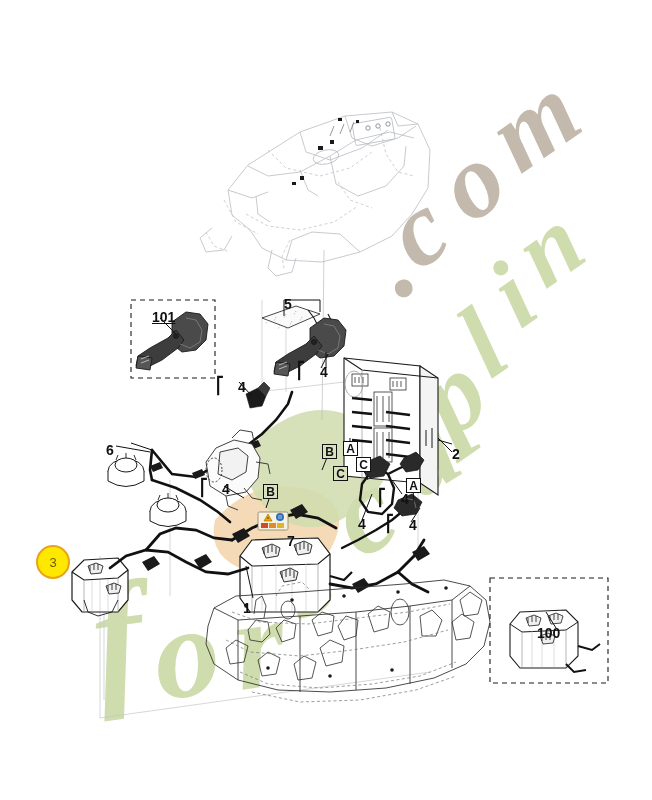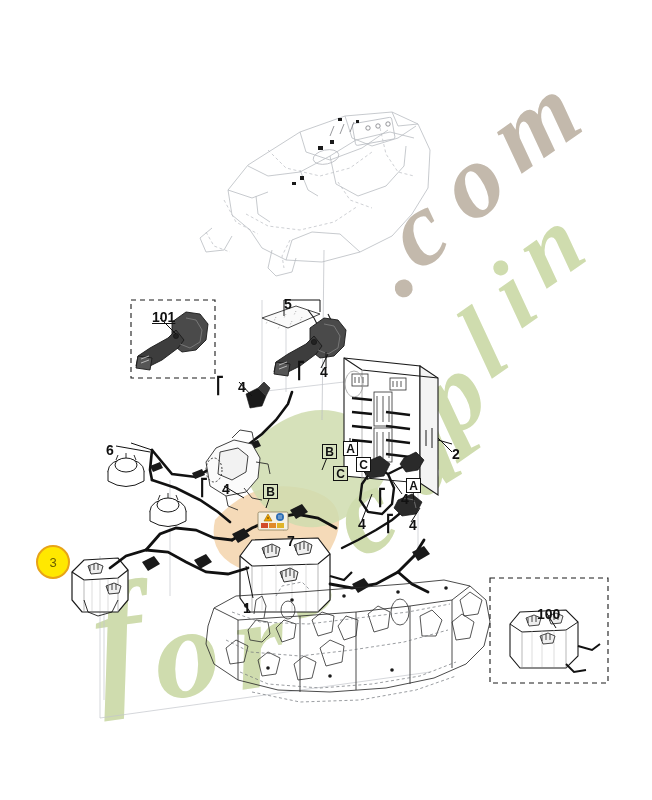--- a/index.html
+++ b/index.html
@@ -387,21 +387,21 @@
       <rect x="277" y="523" width="7" height="5" fill="#e0b52a"></rect>
     </g>
   </svg>
 
   <div id="labels">
       <div class="num n-lg" style="left: 243px; top: 601px;">1</div>
       <div class="num n-lg" style="left: 452px; top: 447px;">2</div>
       <div class="num n-lg" style="left: 284px; top: 297px;">5</div>
       <div class="num n-lg" style="left: 106px; top: 443px;">6</div>
       <div class="num n-lg" style="left: 287px; top: 534px;">7</div>
-      <div class="num n-lg" style="left: 537px; top: 607px;">100</div>
+      <div class="num n-lg" style="left: 537px; top: 626px;">100</div>
       <div class="num n-lg" style="left: 152px; top: 310px; text-decoration: underline;">101</div>
       <div class="num n-lg" style="left: 358px; top: 517px;">4</div>
       <div class="brk" style="left: 216px; top: 378px;">⎡</div>
       <div class="num n-lg" style="left: 238px; top: 380px;">4</div>
       <div class="brk" style="left: 297px; top: 363px;">⎡</div>
       <div class="num n-lg" style="left: 320px; top: 365px;">4</div>
       <div class="brk" style="left: 200px; top: 480px;">⎡</div>
       <div class="num n-lg" style="left: 222px; top: 482px;">4</div>
       <div class="brk" style="left: 378px; top: 490px;">⎡</div>
       <div class="num n-lg" style="left: 401px; top: 492px;">4</div>

